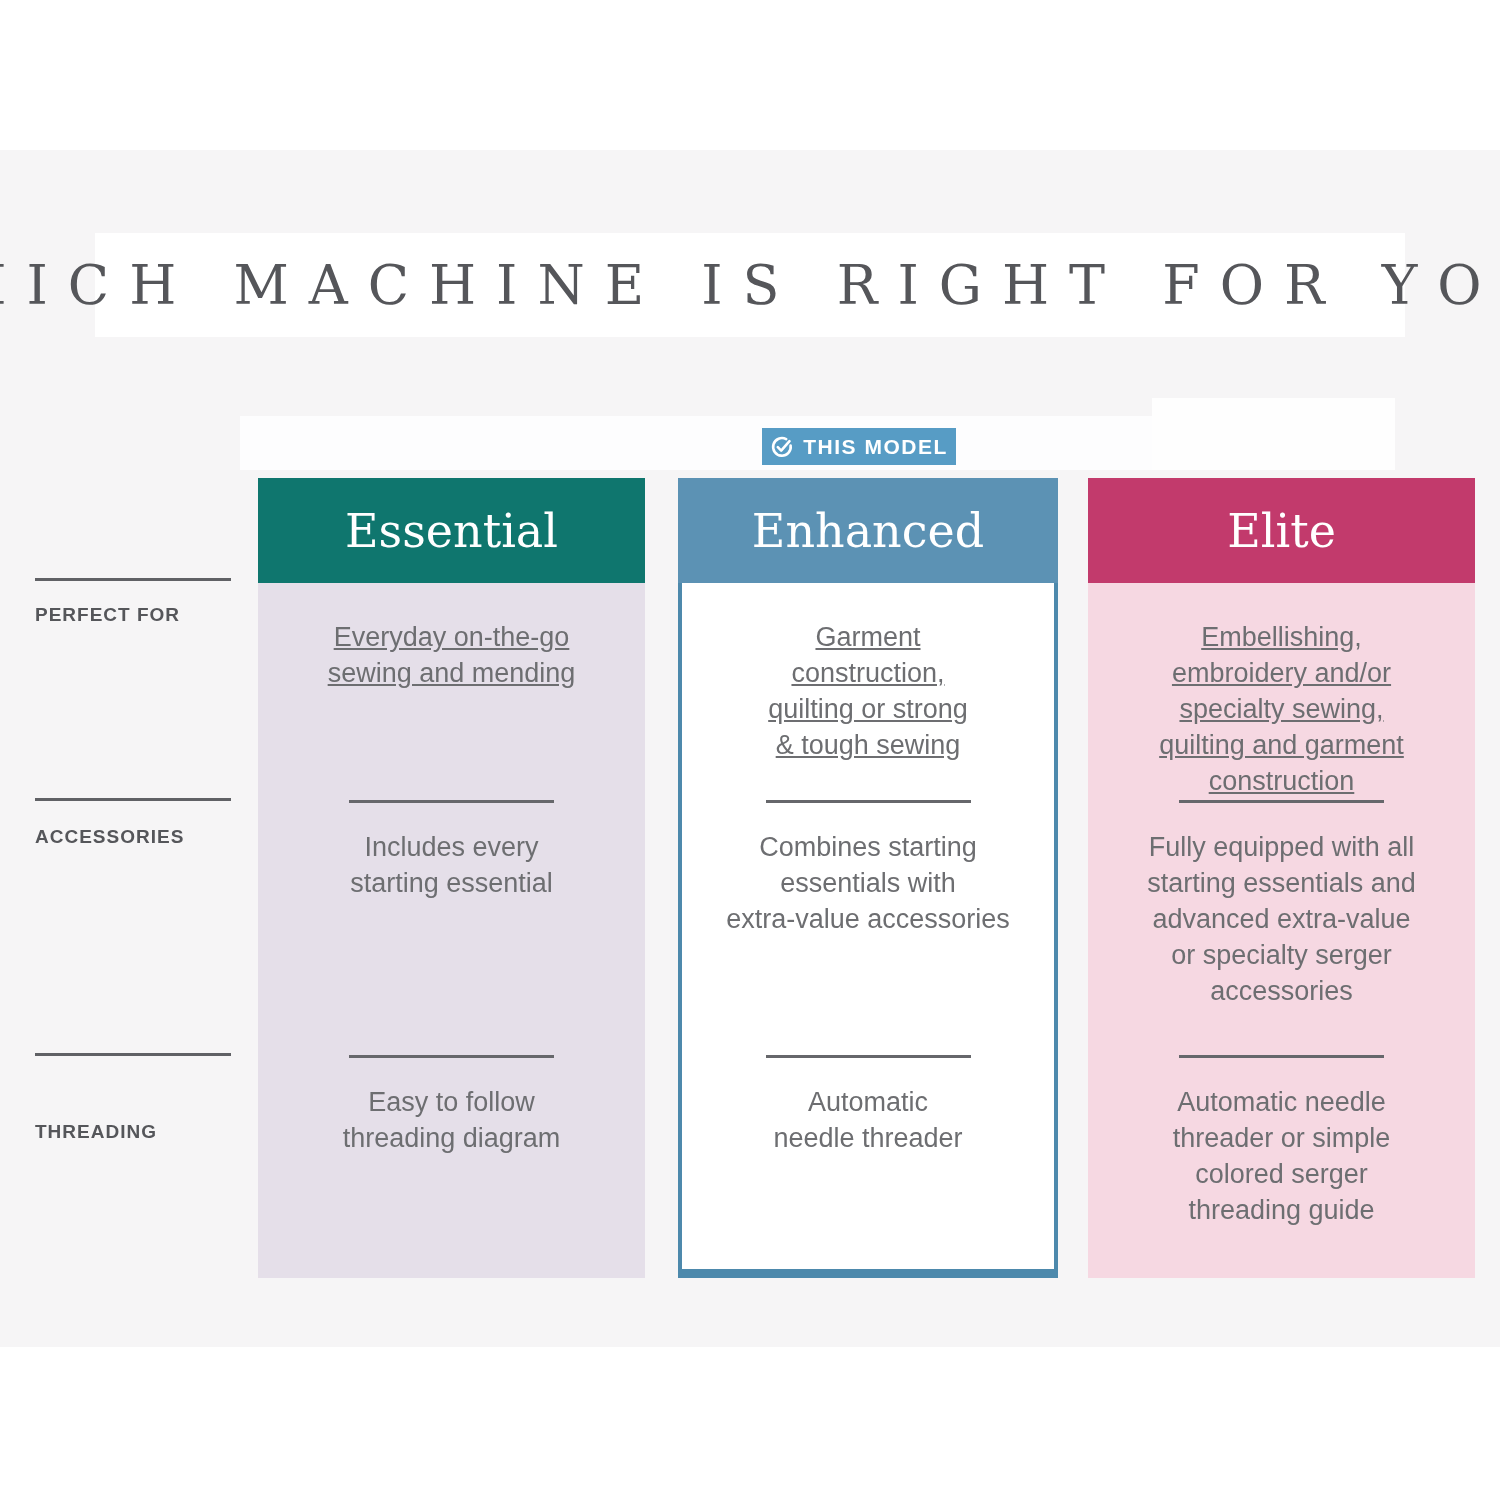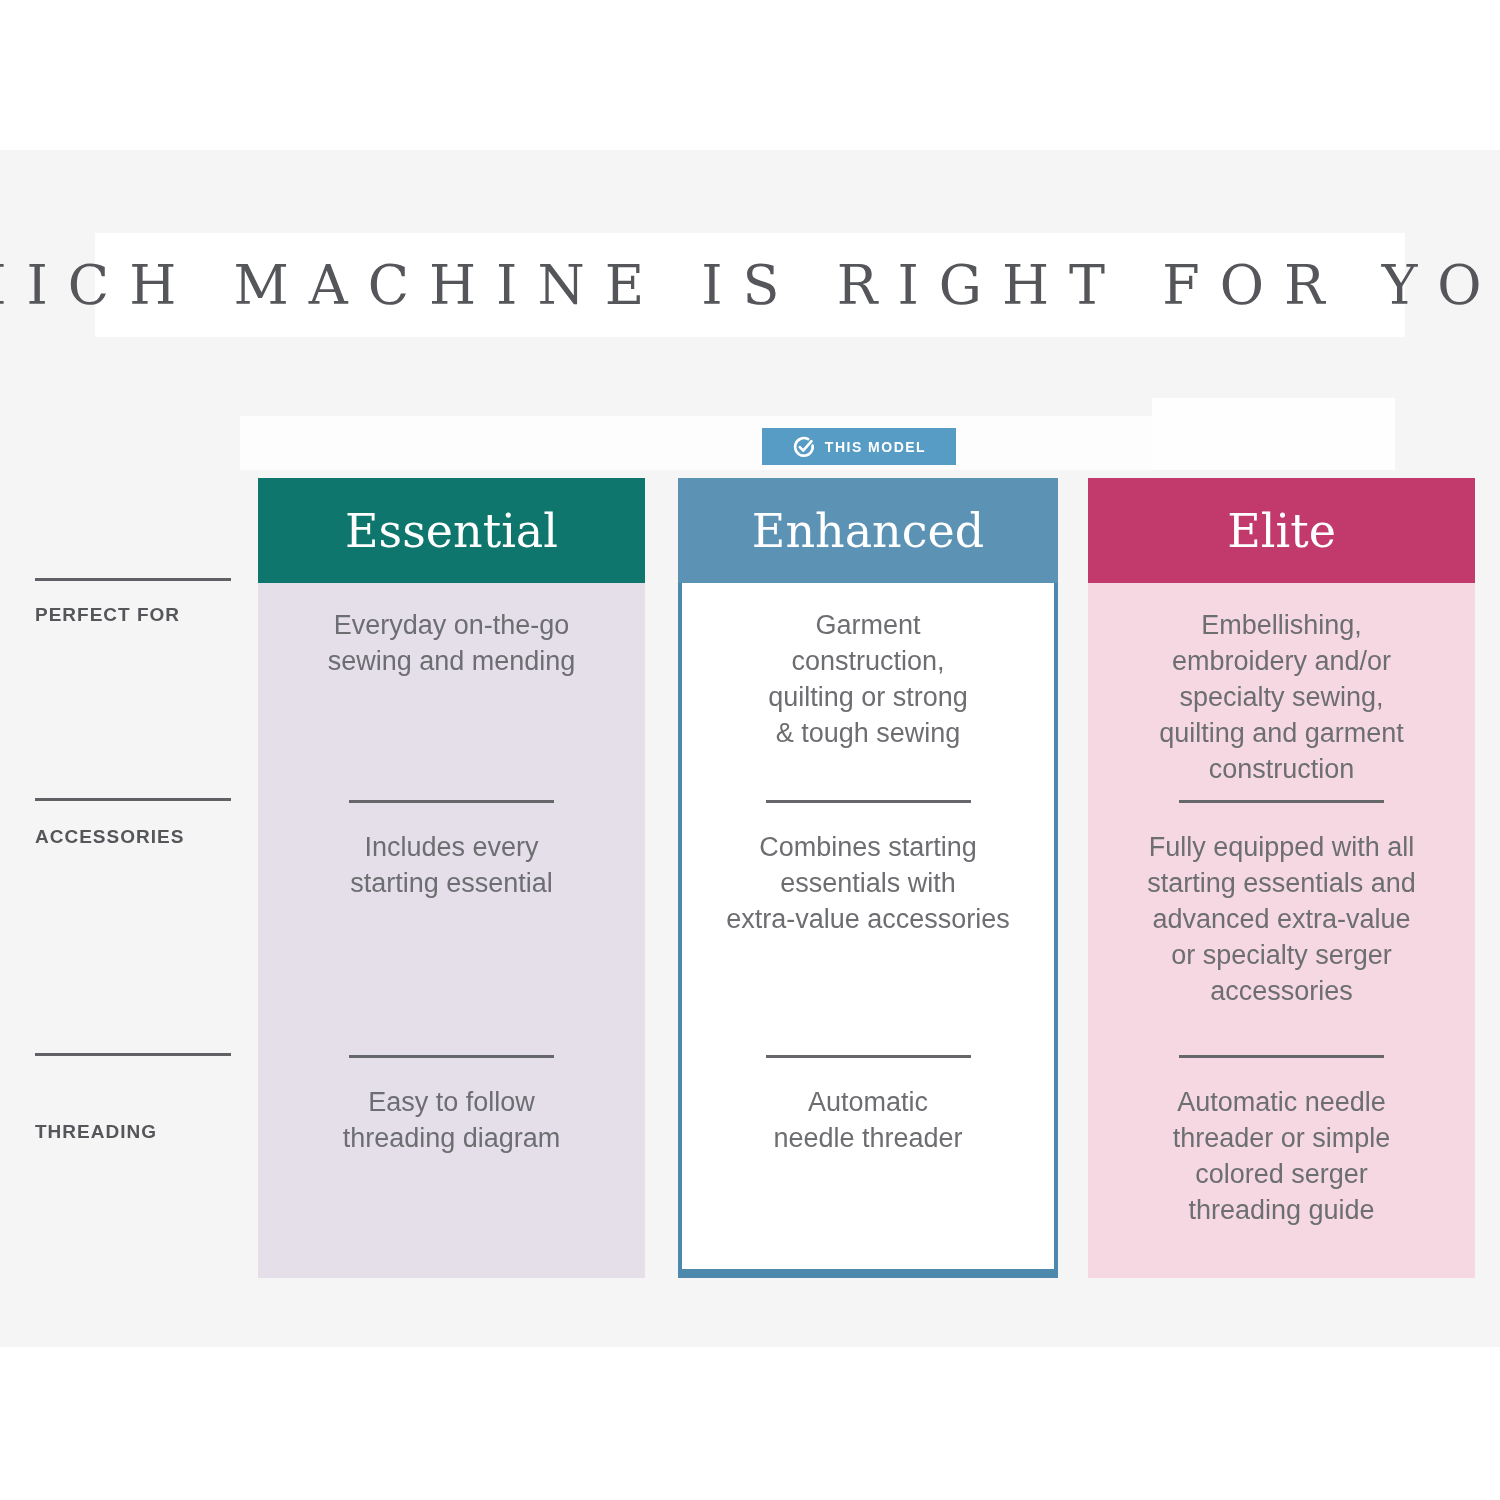--- a/index.html
+++ b/index.html
@@ -9,21 +9,21 @@
   .white-strip-a{position:absolute;left:240px;top:416px;width:950px;height:54px;background:#fdfdfe;}
   .white-strip-b{position:absolute;left:1152px;top:398px;width:243px;height:72px;background:#fefefe;}
 
   .title-band{position:absolute;left:95px;top:233px;width:1310px;height:104px;background:#ffffff;
     display:flex;align-items:center;justify-content:center;}
   .title-band h1{margin:0;font-family:"DejaVu Serif",serif;font-weight:normal;font-size:54px;
     letter-spacing:20px;color:#55565a;white-space:nowrap;}
 
   .badge{position:absolute;left:762px;top:428px;width:194px;height:37px;background:#579cc5;
     color:#ffffff;display:flex;align-items:center;justify-content:center;gap:9px;
-    font-size:14px;font-weight:bold;letter-spacing:1.5px;}
+    font-size:21px;font-weight:bold;letter-spacing:1.5px;}
   .badge svg{display:block;}
 
   .row-line{position:absolute;left:35px;width:196px;border-top:3px solid #606165;}
   .row-line.r1{top:578px;} .row-line.r2{top:798px;} .row-line.r3{top:1053px;}
   .row-label{position:absolute;left:35px;font-size:19px;font-weight:bold;color:#55565a;
     letter-spacing:1px;white-space:nowrap;}
   .row-label.r1{top:604px;} .row-label.r2{top:826px;} .row-label.r3{top:1121px;}
 
   .col{position:absolute;top:478px;height:800px;display:flex;flex-direction:column;box-sizing:border-box;}
   .col-essential{left:258px;width:387px;background:#e5dfe9;}
@@ -32,21 +32,21 @@
 
   .col-header{height:105px;flex:0 0 105px;display:flex;align-items:center;justify-content:center;
     color:#ffffff;font-family:"DejaVu Serif",serif;font-size:46px;}
   .col-essential .col-header{background:#0f766e;}
   .col-enhanced .col-header{background:#5c92b4;margin:-4px -4px 0;flex-basis:105px;}
   .col-elite .col-header{background:#c23a6c;}
 
   .col-body{flex:1;display:flex;flex-direction:column;}
   .cell{text-align:center;color:#6d6e71;font-size:27px;line-height:36px;white-space:pre-line;
     padding:0 12px;box-sizing:border-box;}
-  .cell-1{height:217px;flex:0 0 217px;padding-top:24px;}
+  .cell-1{height:217px;flex:0 0 217px;padding-top:36px;text-decoration:underline;}
   .cell-2{height:255px;flex:0 0 255px;}
   .cell-3{flex:1;}
   .divider{width:205px;border-top:3px solid #66676b;margin:0 auto 26px;}
 </style>
 </head>
 <body>
 
 <div class="canvas">
   <div class="bg-band"></div>
   <div class="white-strip-a"></div>

